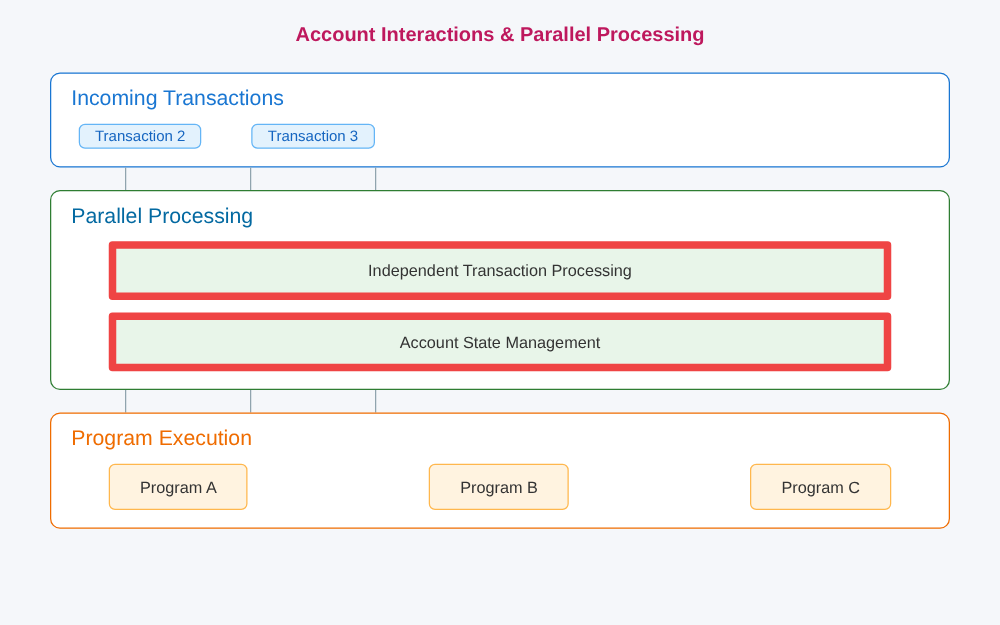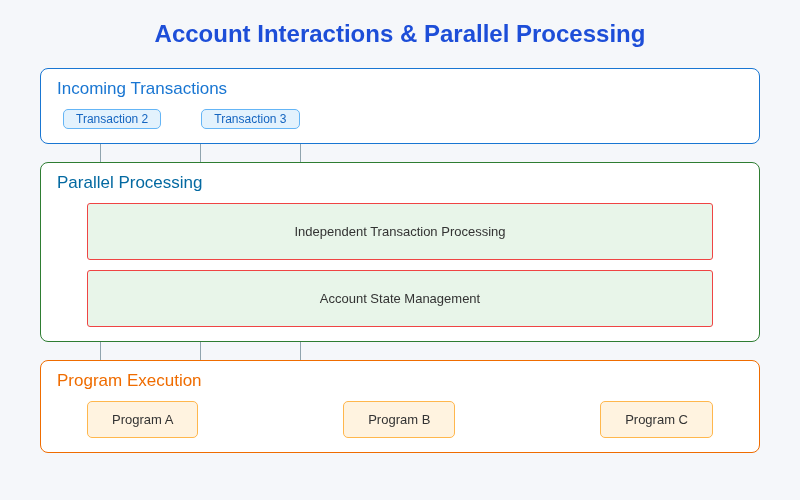--- a/index.html
+++ b/index.html
@@ -8,22 +8,22 @@
     background: #f5f7fa;
     width: 800px;
     height: 500px;
     overflow: hidden;
   }
   .container {
     padding: 20px 40px 0 40px;
   }
   .title {
     text-align: center;
-    color: #1d4ed8;
-    font-size: 24px;
+    color: #be185d;
+    font-size: 16px;
     font-weight: 700;
     margin-bottom: 20px;
   }
   .box {
     background: #fff;
     border-radius: 8px;
     padding: 10px 16px 14px 16px;
     position: relative;
   }
   .box-incoming {
@@ -52,24 +52,24 @@
   .tx {
     background: #e3f2fd;
     border: 1.5px solid #64b5f6;
     border-radius: 5px;
     padding: 2px 12px;
     font-size: 12px;
     color: #1565c0;
   }
   .bars {
     background: #e8f5e9;
-    border: 1px solid #ef4444;
+    border: 6px solid #ef4444;
     border-radius: 3px;
     text-align: center;
-    padding: 20px 0;
+    padding: 10px 0;
     font-size: 13px;
     color: #333;
     margin: 0 30px 10px 30px;
   }
   .bars:last-child { margin-bottom: 0; }
   .prog-row {
     display: flex;
     justify-content: space-between;
     padding: 0 30px;
   }

